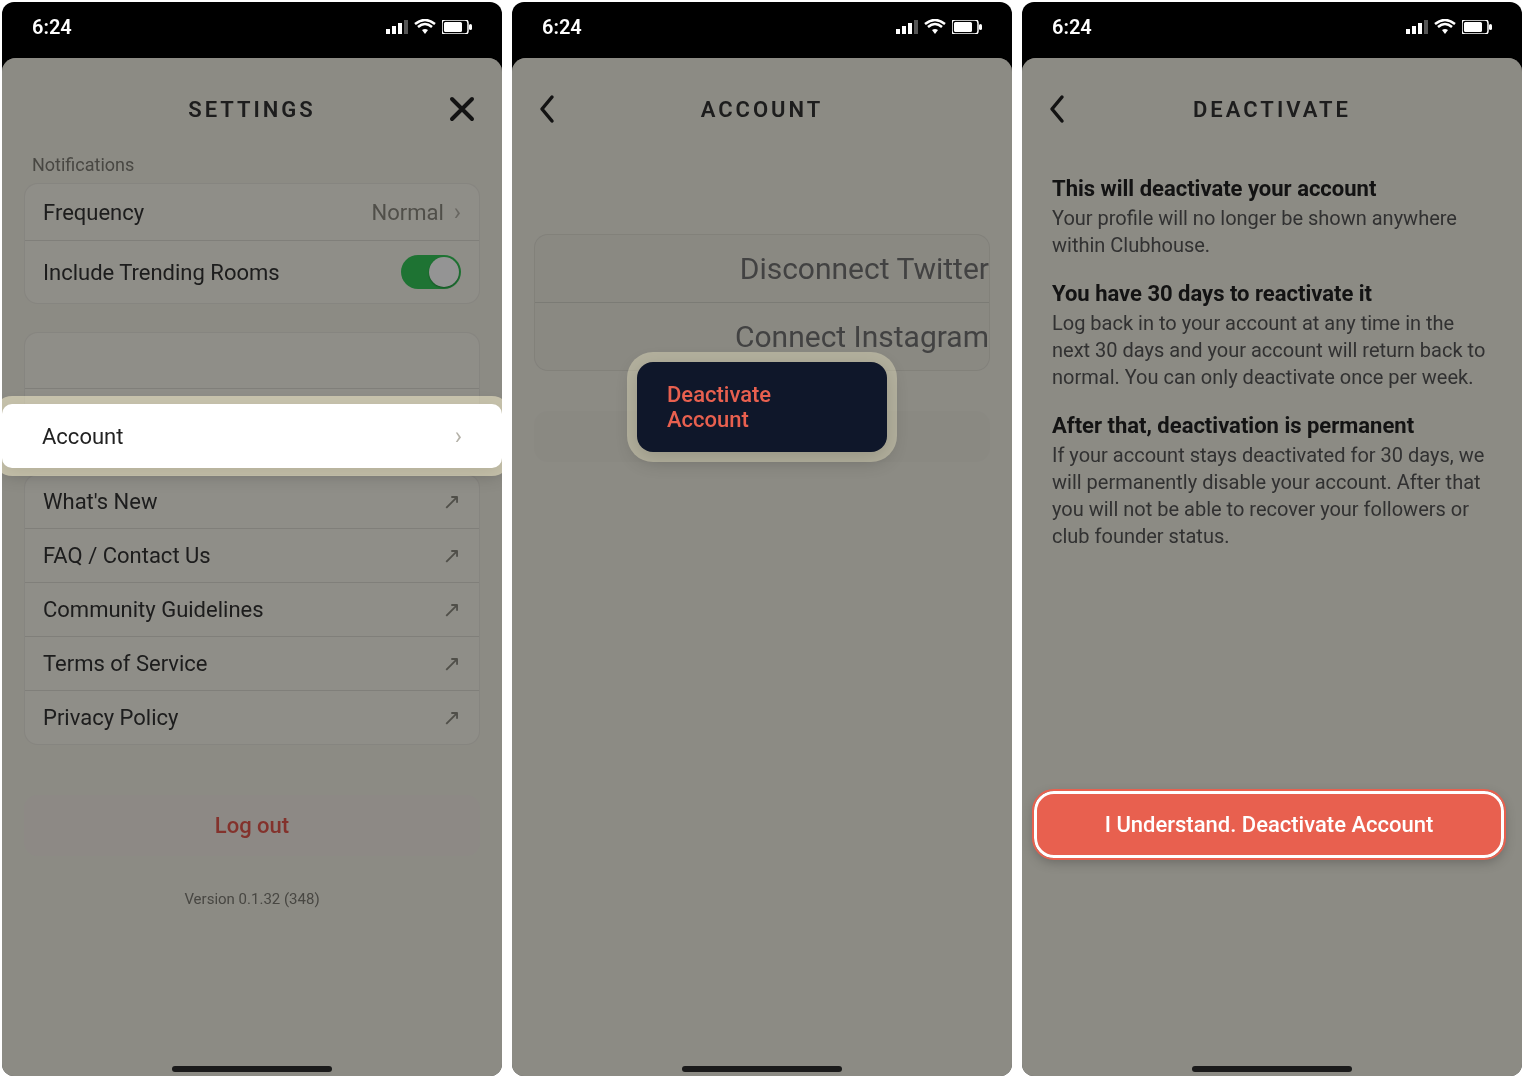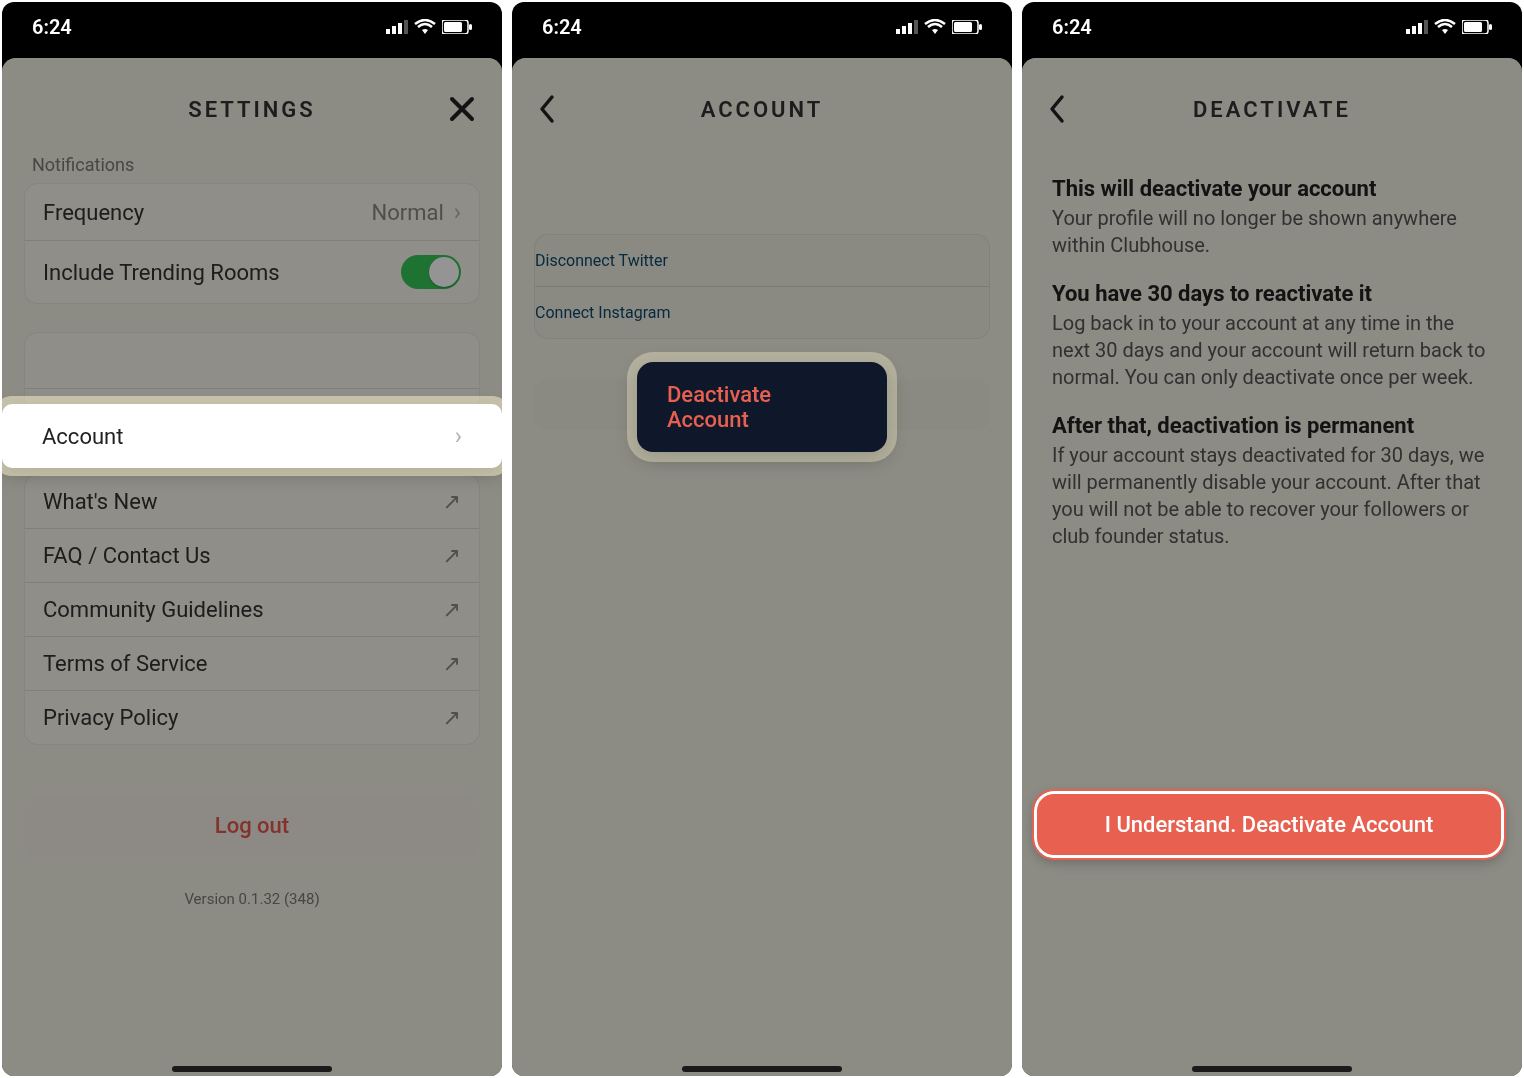--- a/index.html
+++ b/index.html
@@ -147,24 +147,24 @@
   }
   
   .acct-btn-group {
     margin: 80px 22px 0 22px;
     background:#eeece1;
     border-radius:14px;
     overflow:hidden;
     border:1px solid rgba(0,0,0,0.06);
   }
   .acct-btn {
-    text-align:left;
+    text-align:right;
     padding:16px 0;
-    font-size:16px;
-    color:#0c4a6e;
+    font-size:30px;
+    color:#737373;
     border-bottom:1px solid rgba(0,0,0,0.1);
   }
   .acct-btn:last-child{border-bottom:none;}
   .deact-btn-holder{
     margin: 40px 22px 0 22px;
     background:#eeece1;
     border-radius:14px;
     padding:16px 0;
     text-align:center;
   }

